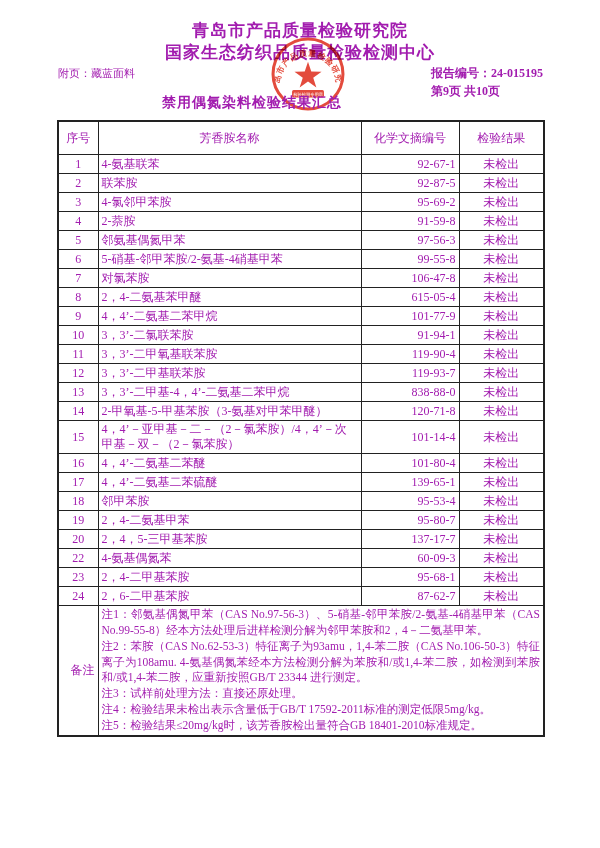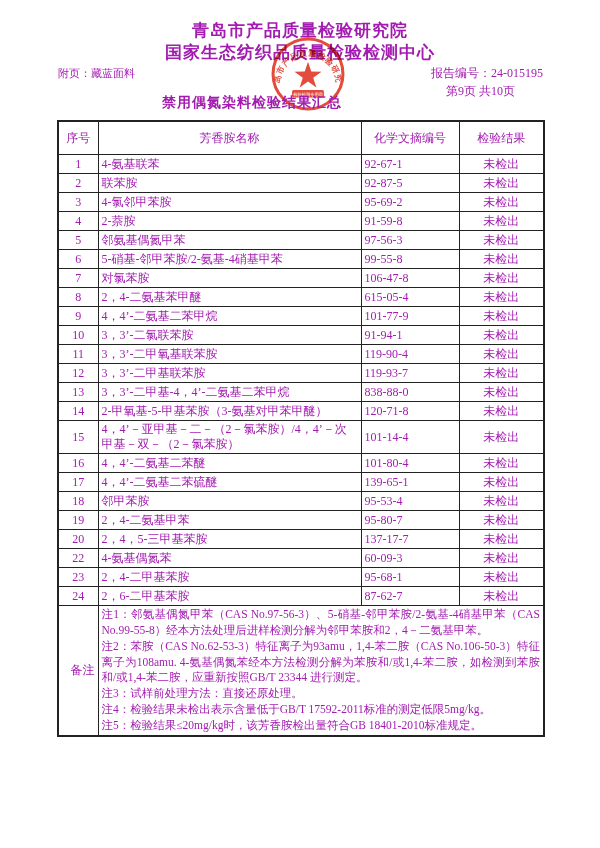--- a/index.html
+++ b/index.html
@@ -15,21 +15,21 @@
   
   .org{
     position:absolute;left:0;top:20px;width:600px;
     text-align:center;font-weight:bold;font-size:17px;line-height:22px;
     letter-spacing:1px;
   }
   .attachment{
     position:absolute;left:58px;top:66px;font-size:11px;
   }
   .report-meta{
-    position:absolute;right:57px;top:64px;text-align:right;font-size:12px;line-height:18px;
+    position:absolute;right:57px;top:64px;text-align:left;font-size:12px;line-height:18px;font-weight:bold;
   }
   .report-meta .page-info{margin-right:28px;}
   .doc-title{
     position:absolute;left:0;top:94px;width:504px;text-align:center;
     font-weight:bold;font-size:14px;letter-spacing:1px;
   }
   
   .seal{
     position:absolute;left:270px;top:36px;width:76px;height:76px;
     opacity:.88;mix-blend-mode:multiply;pointer-events:none;
@@ -46,21 +46,21 @@
     line-height:1.25;
     overflow:hidden;
   }
   table.results{border:2px solid #222;}
   table.results thead th{
     font-weight:normal;height:30px;text-align:center;vertical-align:middle;
   }
   table.results tbody td{height:16px;vertical-align:middle;}
   td.c-idx{text-align:center;}
   td.c-name{text-align:left;padding-left:4px;}
-  td.c-cas{text-align:left;font-family:"Liberation Serif","DejaVu Serif",serif;}
+  td.c-cas{text-align:right;font-family:"Liberation Serif","DejaVu Serif",serif;}
   td.c-res{text-align:center;}
   
   td.remark-label{text-align:right;vertical-align:middle;font-size:12px;}
   td.remark-body{padding:2px 5px 4px 5px;vertical-align:top;}
   .remark-body p{margin:0;font-size:11.5px;line-height:1.38;text-align:justify;}
 </style>
 </head>
 <body>
 
 <div class="page">

